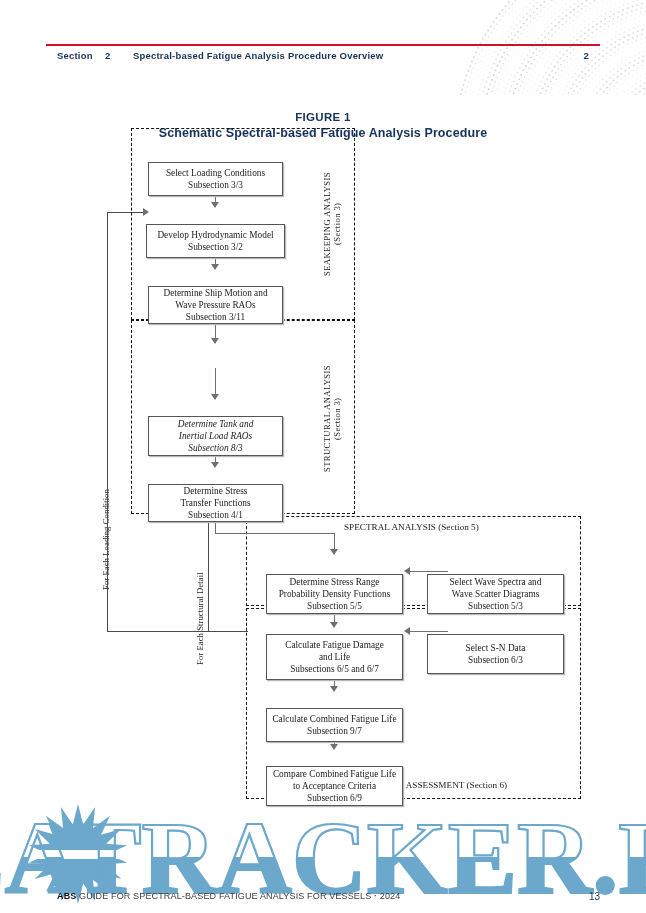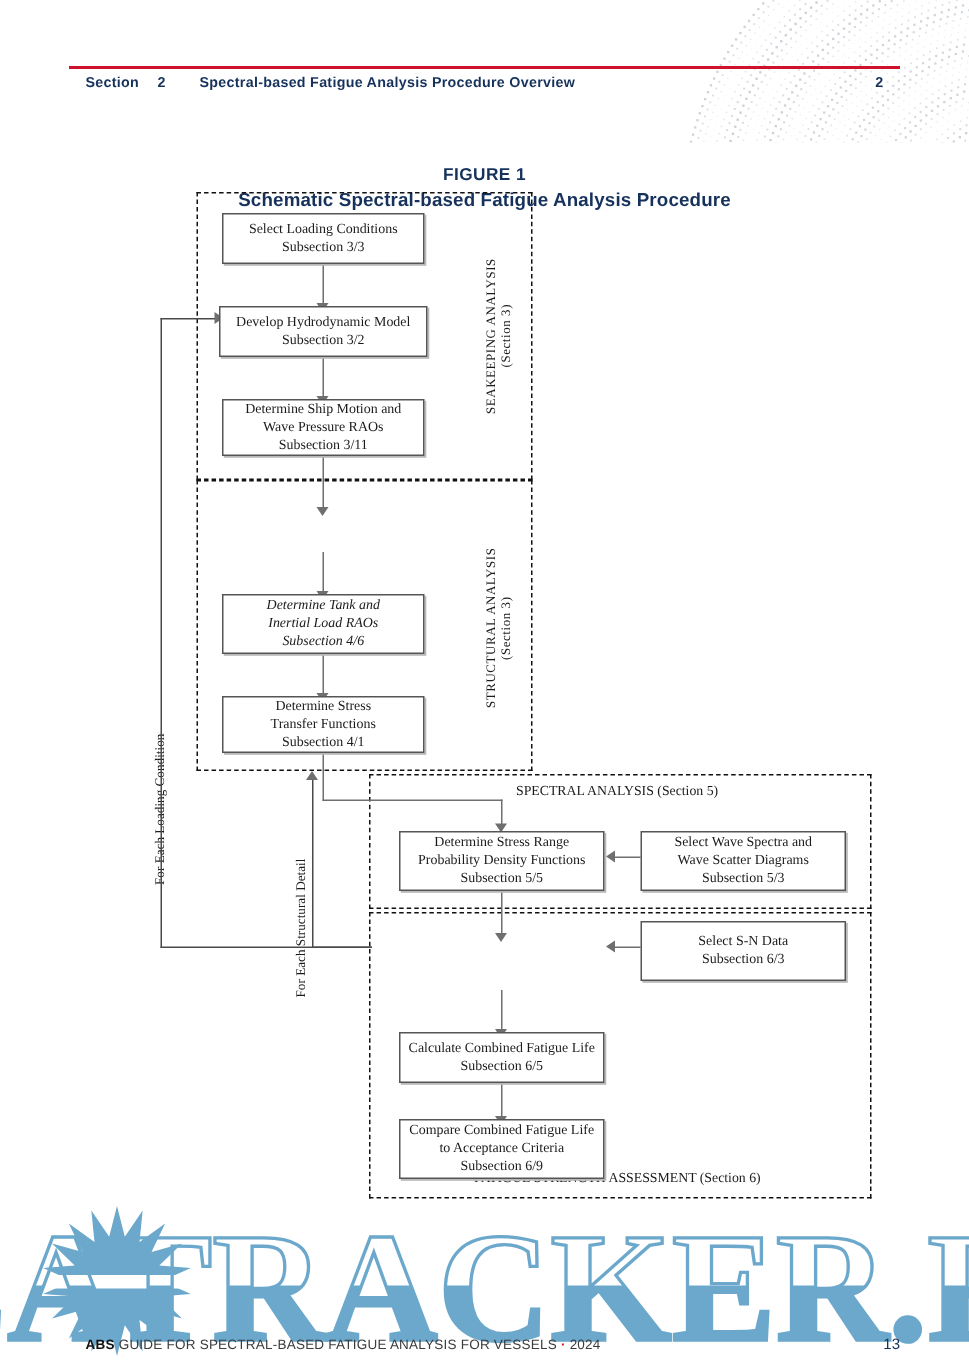--- a/index.html
+++ b/index.html
@@ -31,21 +31,21 @@
   .fig-title .l2{font-size:12.5px;margin-top:3px;letter-spacing:.1px;}
 
   
   .chart{position:absolute;left:0;top:118px;width:646px;height:690px;}
 
   
   .node{position:absolute;border:1px solid #555;background:#fff;
     box-sizing:border-box;display:flex;flex-direction:column;
     align-items:center;justify-content:center;
     font-size:9.3px;line-height:12.2px;color:#1b1b1b;text-align:center;
-    box-shadow:1.2px 1.2px 0 0 #b9b9b9;}
+    box-shadow:1.2px 1.2px 0 0 #b9b9b9;margin-top:20px;}
   .node span{display:block;white-space:nowrap;}
 
   
   .group{position:absolute;border:1.6px dashed #111;box-sizing:border-box;background:transparent;}
 
   
   .vlabel{position:absolute;font-size:8.6px;color:#1b1b1b;letter-spacing:.4px;
     writing-mode:vertical-rl;transform:rotate(180deg);text-align:center;white-space:nowrap;}
   .hlabel{position:absolute;font-size:9.2px;color:#1b1b1b;white-space:nowrap;}
 
@@ -1030,50 +1030,55 @@
     <div class="node" style="left:148px;top:148px;width:135px;height:38px;">
       <span>Determine Ship Motion and</span>
       <span>Wave Pressure RAOs</span>
       <span>Subsection 3/11</span>
     </div>
 
 
     <div class="node" style="left:148px;top:278px;width:135px;height:40px;font-style:italic;">
       <span>Determine Tank and</span>
       <span>Inertial Load RAOs</span>
-      <span>Subsection 4/6</span>
+      <span>Subsection 8/3</span>
     </div>
 
     <div class="node" style="left:148px;top:346px;width:135px;height:38px;">
       <span>Determine Stress</span>
       <span>Transfer Functions</span>
       <span>Subsection 4/1</span>
     </div>
 
     <div class="node" style="left:266px;top:436px;width:137px;height:40px;">
       <span>Determine Stress Range</span>
       <span>Probability Density Functions</span>
       <span>Subsection 5/5</span>
     </div>
 
     <div class="node" style="left:427px;top:436px;width:137px;height:40px;">
       <span>Select Wave Spectra and</span>
       <span>Wave Scatter Diagrams</span>
       <span>Subsection 5/3</span>
     </div>
 
+    <div class="node" style="left:266px;top:496px;width:137px;height:46px;">
+      <span>Calculate Fatigue Damage</span>
+      <span>and Life</span>
+      <span>Subsections 6/5 and 6/7</span>
+    </div>
 
     <div class="node" style="left:427px;top:496px;width:137px;height:40px;">
       <span>Select S-N Data</span>
       <span>Subsection 6/3</span>
     </div>
 
     <div class="node" style="left:266px;top:570px;width:137px;height:34px;">
       <span>Calculate Combined Fatigue Life</span>
-      <span>Subsection 6/5</span>
+      <span>Subsection 9/7</span>
     </div>
 
     <div class="node" style="left:266px;top:628px;width:137px;height:40px;">
       <span>Compare Combined Fatigue Life</span>
       <span>to Acceptance Criteria</span>
       <span>Subsection 6/9</span>
     </div>
   </div>
 
   <svg id="logo-mark" viewBox="0 0 112 104">

